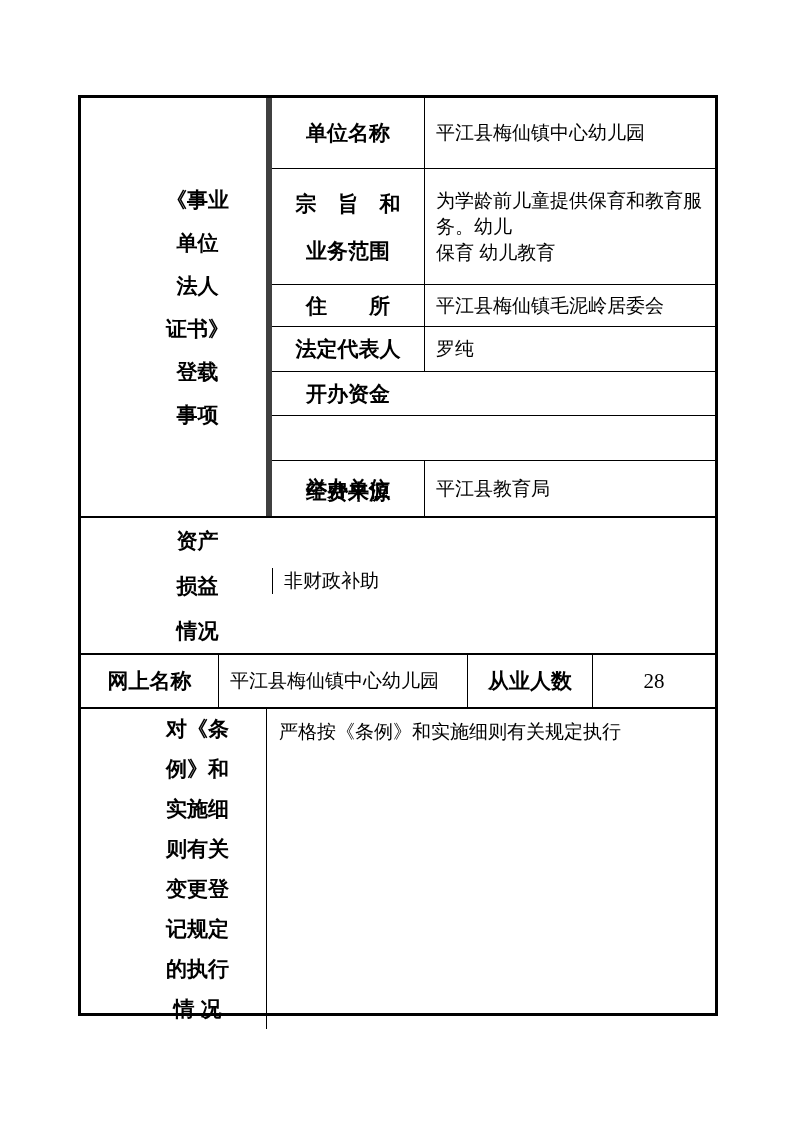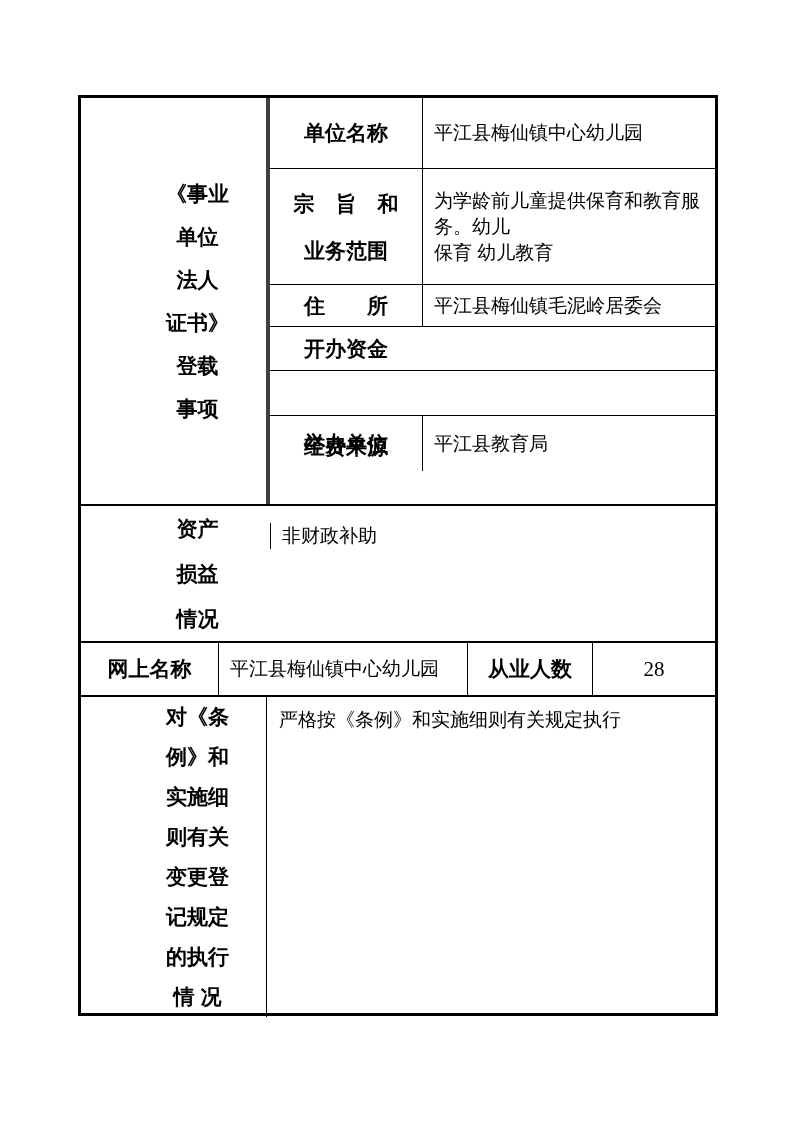--- a/index.html
+++ b/index.html
@@ -37,21 +37,21 @@
     align-items: center;
     text-align: center;
     font-weight: bold;
     font-size: 21px;
     margin-left: 48px;
   }
   .head-line { display: block; white-space: pre; }
 
   .sec-right {
     flex: 1;
-    border-left: 4px solid #404040;
+    border-left: 6px solid #404040;
     display: flex;
     flex-direction: column;
     min-width: 0;
   }
   .frow { display: flex; flex-direction: row; }
   .frow + .frow { border-top: 1px solid #000; }
 
   .label-cell {
     width: 152px;
     flex: 0 0 152px;
@@ -179,20 +179,24 @@
             <span>为学龄前儿童提供保育和教育服务。幼儿</span>
             <span>保育 幼儿教育</span>
           </div>
         </div>
 
         <div class="frow r-addr">
           <div class="label-cell">住　　所</div>
           <div class="value-cell">平江县梅仙镇毛泥岭居委会</div>
         </div>
 
+        <div class="frow r-legal">
+          <div class="label-cell">法定代表人</div>
+          <div class="value-cell">罗纯</div>
+        </div>
 
         <div class="frow r-capital">
           <div class="label-cell">开办资金</div>
         </div>
 
         <div class="frow r-fund">
           <div class="label-cell">经费来源</div>
           <div class="value-cell">非财政补助</div>
         </div>
 

